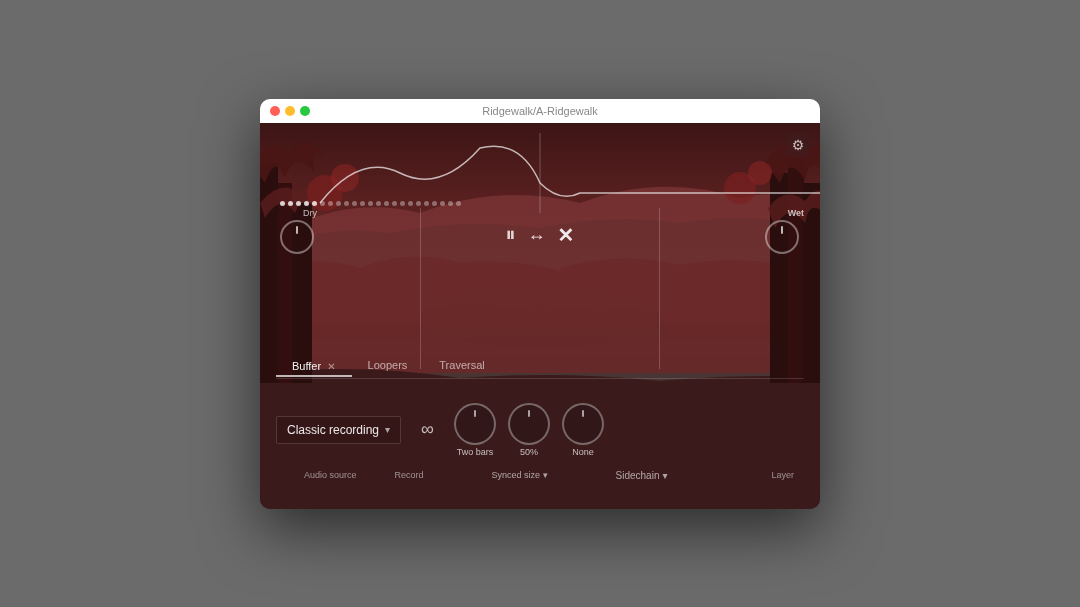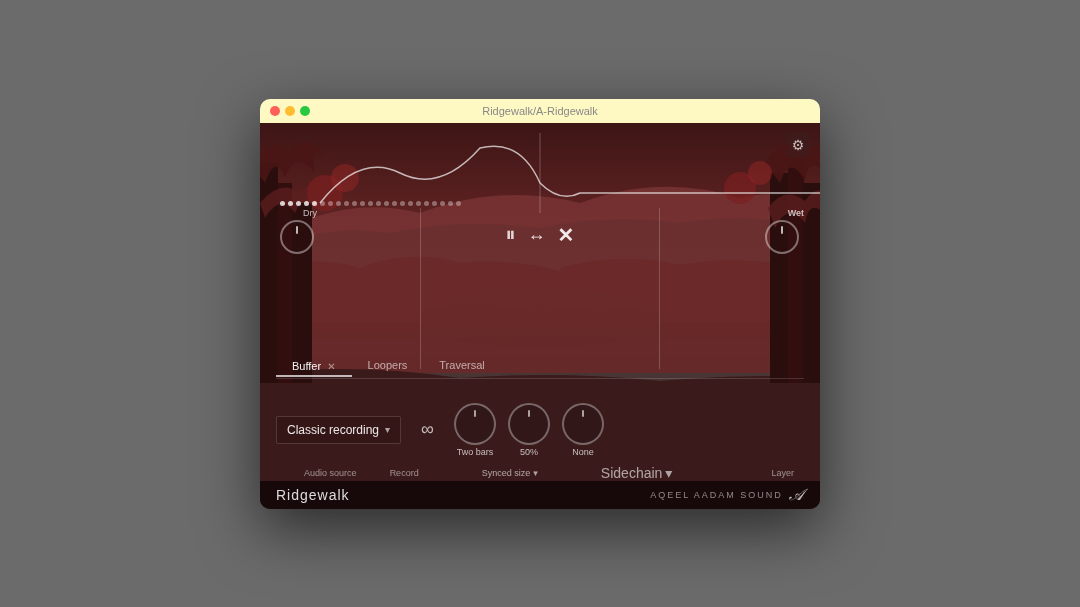--- a/index.html
+++ b/index.html
@@ -17,21 +17,21 @@
       width: 560px;
       height: 410px;
       border-radius: 10px;
       overflow: hidden;
       box-shadow: 0 20px 60px rgba(0,0,0,0.6);
       position: relative;
       display: flex;
       flex-direction: column;
     }
     .title-bar {
-      background: #fef9c3;
+      background: #ffffff;
       height: 24px;
       display: flex;
       align-items: center;
       justify-content: center;
       position: relative;
       flex-shrink: 0;
     }
     .traffic-lights {
       position: absolute;
       left: 10px;
@@ -355,21 +355,21 @@
       align-items: center;
       gap: 3px;
       font-size: 9px;
       color: rgba(255,255,255,0.6);
       cursor: pointer;
     }
     .sidechain-btn {
       display: flex;
       align-items: center;
       gap: 3px;
-      font-size: 14px;
+      font-size: 10px;
       color: rgba(255,255,255,0.6);
       cursor: pointer;
     }
   </style>
 </head>
 <body>
 
 <div class="window">
 
   <div class="title-bar">
@@ -549,22 +549,15 @@
         <span>Synced size</span>
         <span>▾</span>
       </div>
       <div class="sidechain-btn">
         <span>Sidechain</span>
         <span>▾</span>
       </div>
       <span class="bottom-label" style="margin-right: 10px; margin-left: 36px;">Layer</span>
     </div>
 
-    <div class="footer">
-      <span class="footer-logo">Ridgewalk</span>
-      <div class="footer-brand">
-        <span class="footer-brand-text">AQEEL AADAM SOUND</span>
-        <span class="footer-brand-logo" style="font-style: italic; font-weight: 300; color: rgba(255,255,255,0.75);">𝒜</span>
-      </div>
-    </div>
 
   </div>
 </div>
 
 </body></html>

